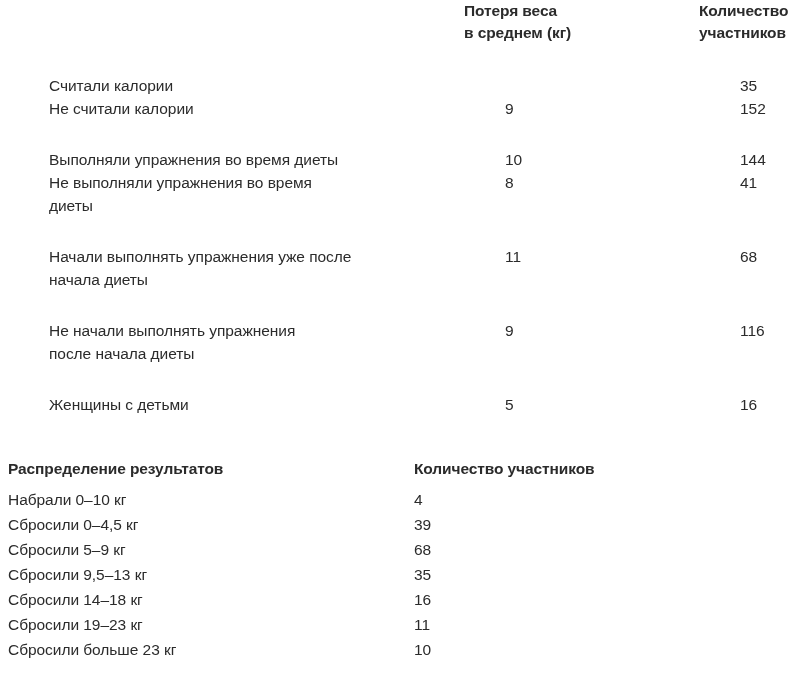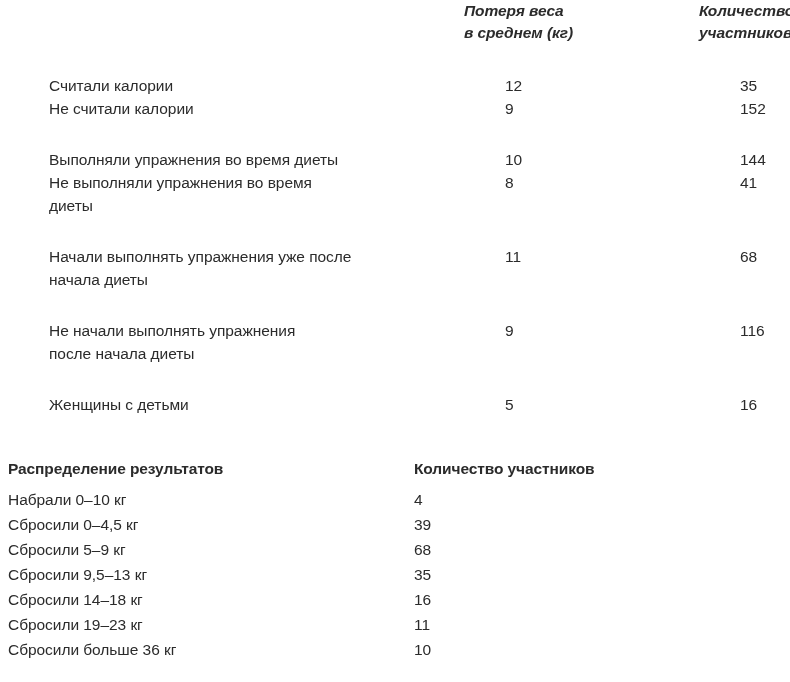--- a/index.html
+++ b/index.html
@@ -53,21 +53,20 @@
   
   .t1 {
     position: absolute;
     left: 0;
     top: 0;
     width: 790px;
   }
   .t1-head {
     position: relative;
     height: 56px;
-    font-style: italic;
   }
   .t1-head .c-v1,
   .t1-head .c-v2 {
     font-weight: bold;
     font-size: 15.5px;
     line-height: 22px;
     letter-spacing: -0.1px;
   }
   .t1-head .hl {
     display: block;
@@ -131,21 +130,20 @@
         <span class="hl">Количество</span>
         <span class="hl">участников</span>
       </div>
     </div>
 
     <div class="t1-body" id="t1-body" style="position: relative; height: 360px;">
         <div class="row" style="position: absolute; left: 0px; top: 18px; width: 790px; height: 23px;">
           <div class="c-label">
             <span class="ll">Считали калории</span>
           </div>
-          <div class="c-v1">12</div>
           <div class="c-v2">35</div>
         </div>
         <div class="row" style="position: absolute; left: 0px; top: 41px; width: 790px; height: 23px;">
           <div class="c-label">
             <span class="ll">Не считали калории</span>
           </div>
           <div class="c-v1">9</div>
           <div class="c-v2">152</div>
         </div>
         <div class="row" style="position: absolute; left: 0px; top: 92px; width: 790px; height: 23px;">
@@ -219,19 +217,19 @@
         </div>
         <div class="row" style="position: absolute; left: 0px; top: 100px; width: 654px; height: 25px;">
           <div class="c-label"><span class="nowrap">Сбросили 14–18 кг</span></div>
           <div class="c-n">16</div>
         </div>
         <div class="row" style="position: absolute; left: 0px; top: 125px; width: 790px; height: 25px;">
           <div class="c-label"><span class="nowrap">Сбросили 19–23 кг</span></div>
           <div class="c-n">11</div>
         </div>
         <div class="row" style="position: absolute; left: 0px; top: 150px; width: 790px; height: 25px;">
-          <div class="c-label"><span class="nowrap">Сбросили больше 36 кг</span></div>
+          <div class="c-label"><span class="nowrap">Сбросили больше 23 кг</span></div>
           <div class="c-n">10</div>
         </div>
       </div>
   </div>
 
 </div>
 
 </body></html>

